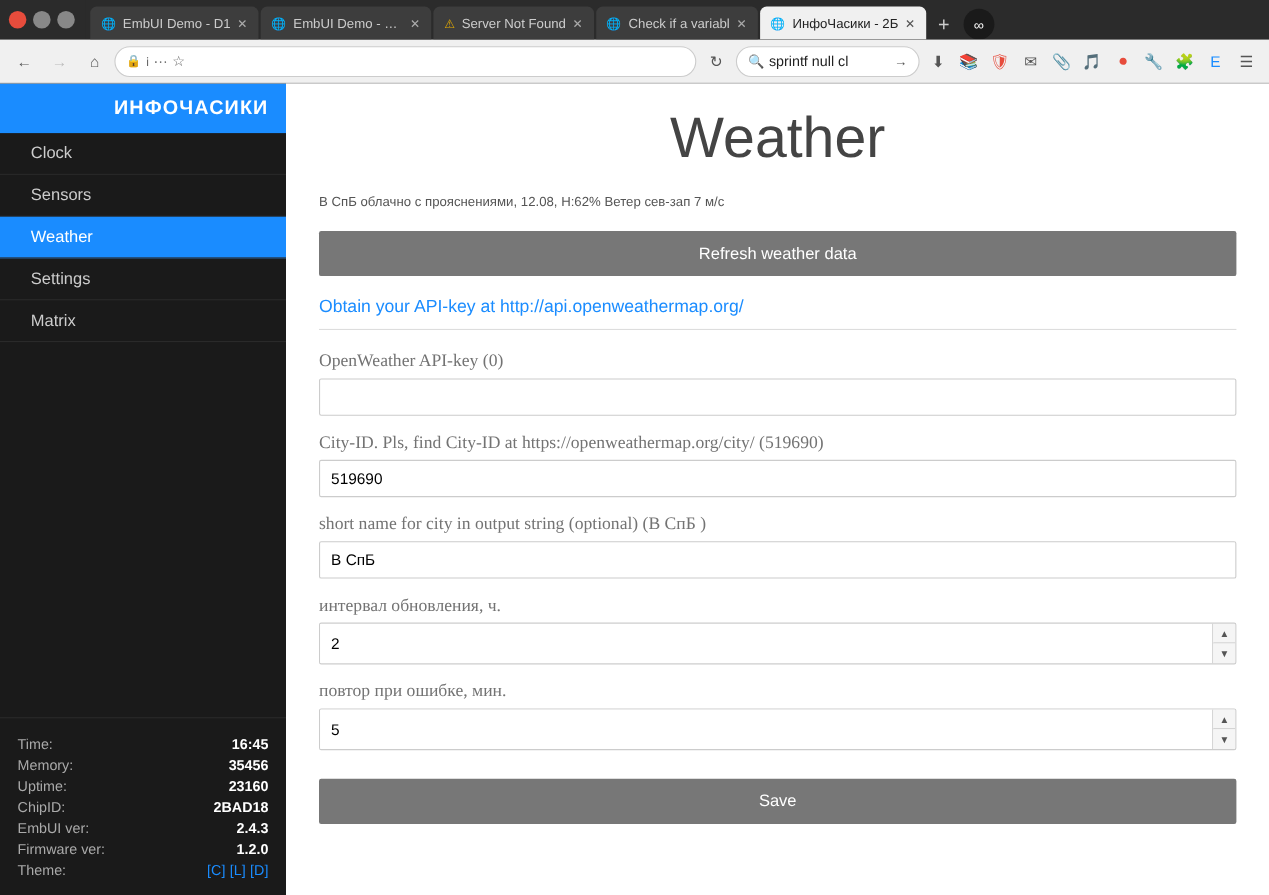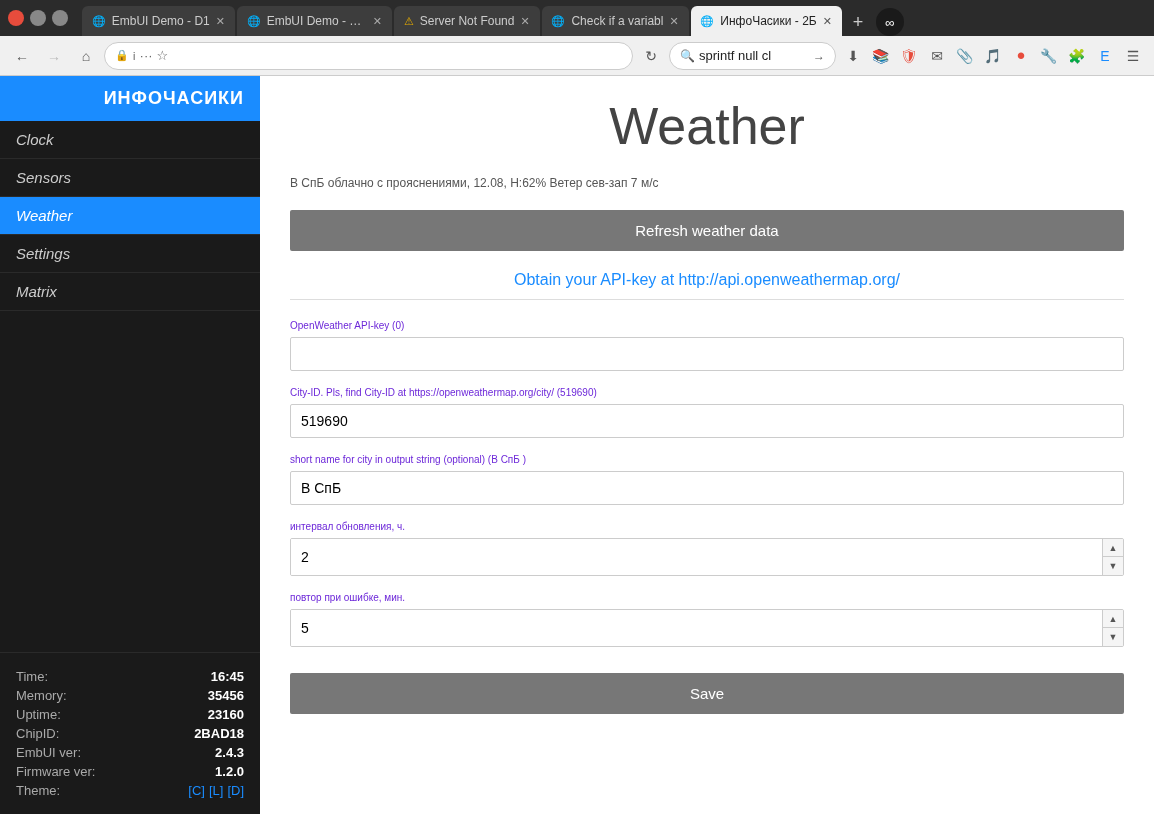--- a/index.html
+++ b/index.html
@@ -193,26 +193,25 @@
       font-size: 18px;
       font-weight: bold;
       padding: 12px 16px;
       letter-spacing: 1px;
       text-align: right;
     }
     .sidebar-nav {
       flex: 1;
     }
     .sidebar-item {
-      padding: 10px 16px;
+      padding: 10px 28px;
       color: #ccc;
       cursor: pointer;
       font-size: 15px;
       border-bottom: 1px solid #2a2a2a;
-      font-style: italic;
     }
     .sidebar-item.active {
       background: #1a8cff;
       color: white;
     }
     .sidebar-stats {
       padding: 16px;
       border-top: 1px solid #2a2a2a;
     }
     .stat-row {
@@ -261,35 +260,35 @@
       background: #777;
       color: white;
       border: none;
       font-size: 15px;
       cursor: pointer;
       margin-bottom: 20px;
       border-radius: 2px;
     }
 
     .api-link {
-      text-align: center;
       color: #1a8cff;
       font-size: 16px;
       margin-bottom: 20px;
       padding-bottom: 10px;
       border-bottom: 1px solid #ddd;
     }
 
     .field-group {
       margin-bottom: 16px;
     }
     .field-label {
-      color: #6d28d9;
-      font-size: 10px;
+      color: #737373;
+      font-size: 16px;
       margin-bottom: 6px;
+      font-family: Liberation Serif, serif;
     }
     .field-input {
       width: 100%;
       padding: 8px 10px;
       border: 1px solid #ccc;
       font-size: 14px;
       outline: none;
       border-radius: 2px;
     }
 

